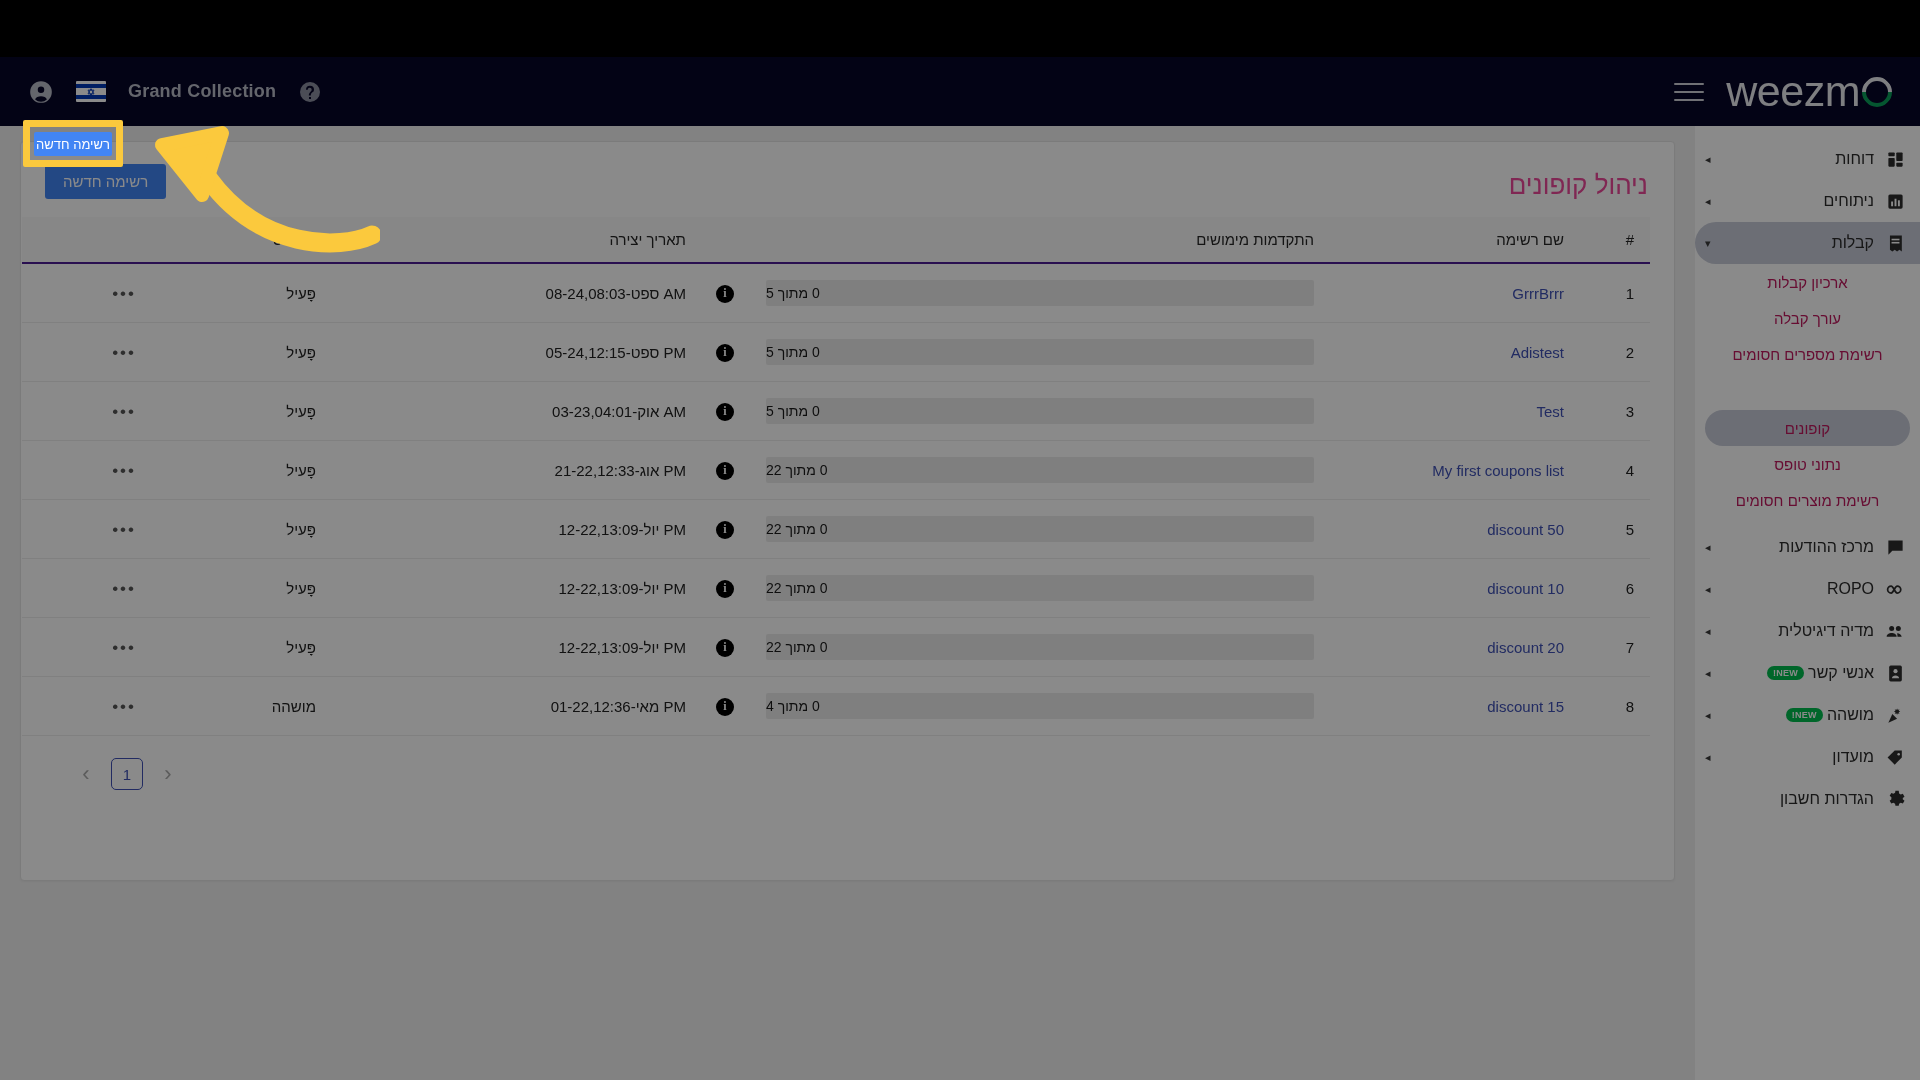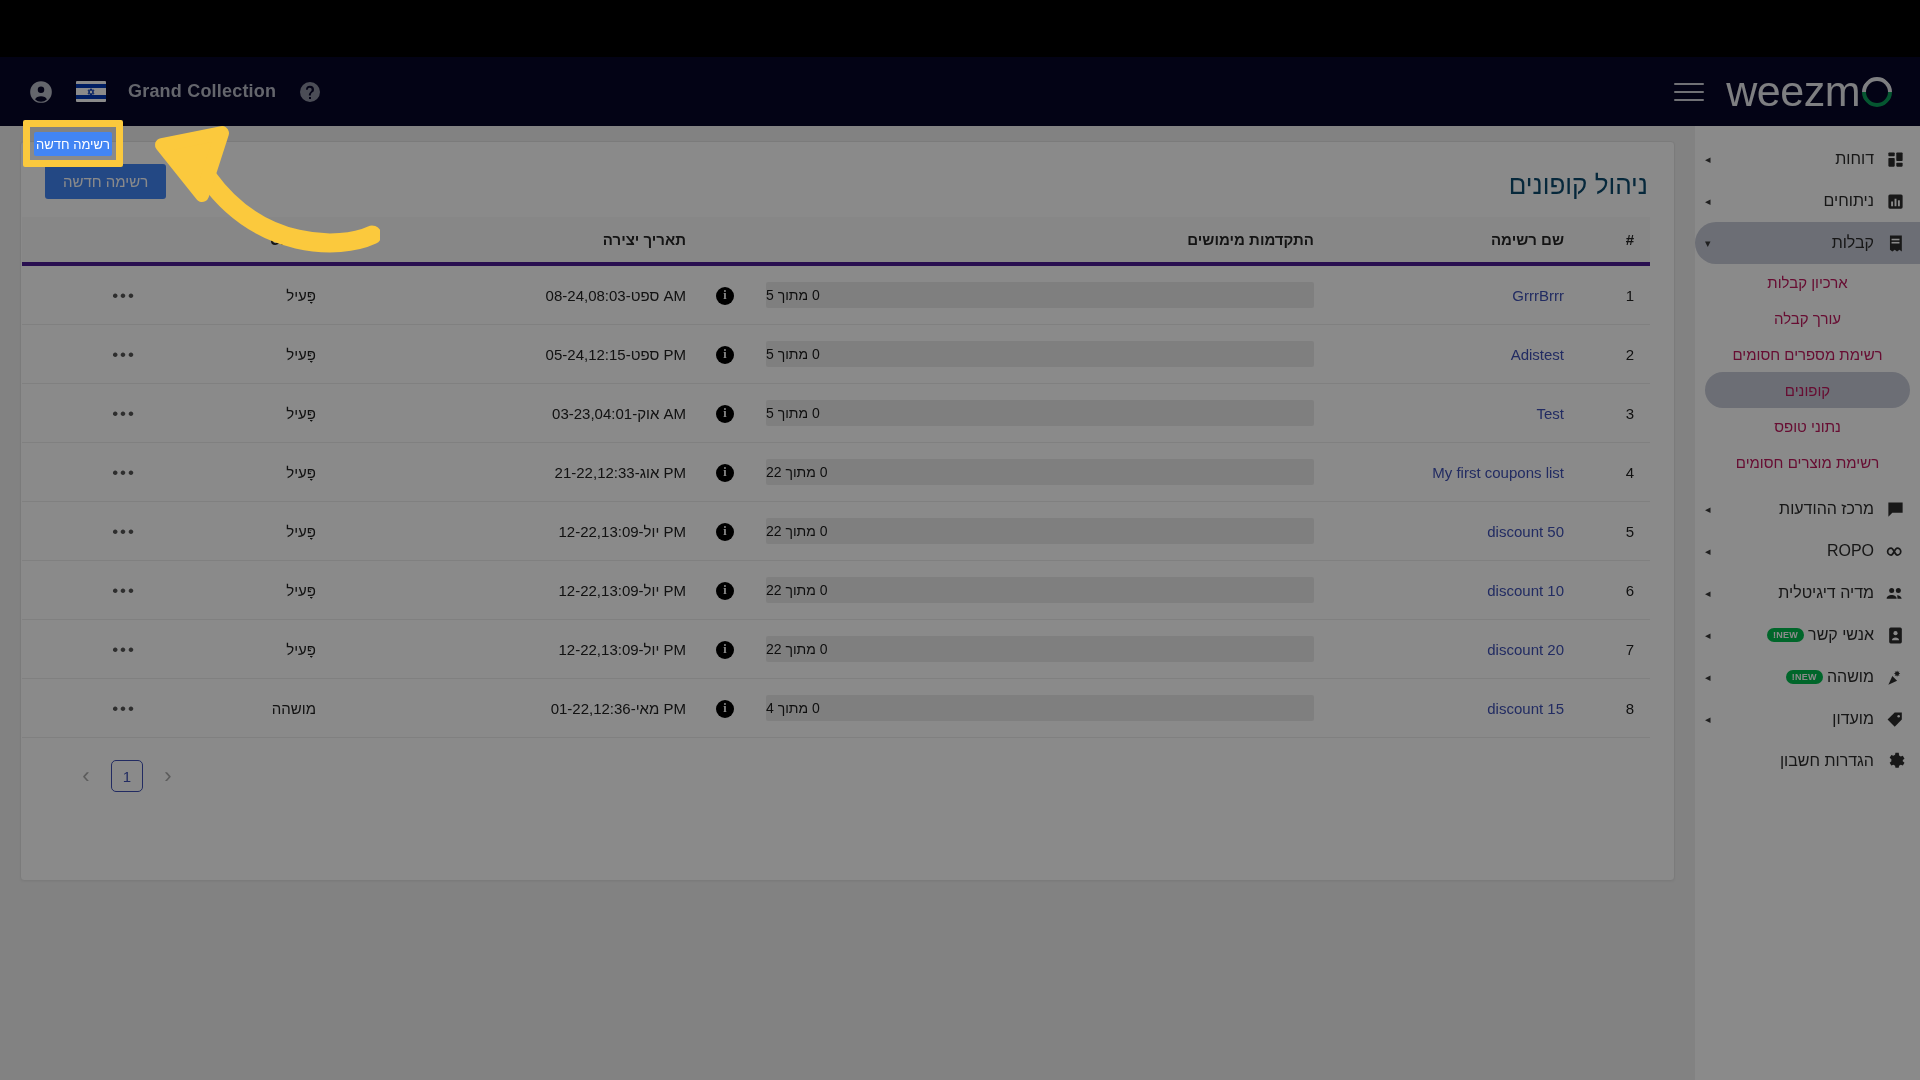--- a/index.html
+++ b/index.html
@@ -158,42 +158,42 @@
   .sub-item {
     height: 36px;
     display: flex; align-items: center; justify-content: center;
     font-size: 15px;
     color: #be185d;
     cursor: pointer;
     margin: 0 10px 0 10px;
     border-radius: 18px;
     white-space: nowrap;
   }
-  .sub-item.active { background: #c7cbd8; }
+  .sub-item.active { background: #c7cbd8; margin-top: 38px; }
 
   
   .content {
     position: absolute; top: 0; right: 225px;
     width: 1695px; height: 954px;
     padding: 15px 20px 0 20px;
     direction: rtl;
   }
   .card {
     background: #ffffff;
     border: 1px solid #e3e3e3;
     border-radius: 4px;
     width: 1655px;
     height: 740px;
     padding: 20px 24px 10px 24px;
     position: relative;
     box-shadow: 0 1px 2px rgba(0,0,0,0.04);
   }
   .page-title {
     font-size: 26px;
-    color: #0c4a6e;
+    color: #ec4899;
     font-weight: 400;
     text-align: right;
     margin: 8px 2px 16px 0;
   }
   .new-list-btn {
     position: absolute;
     top: 22px; left: 24px;
     background: #4285f4;
     color: #ffffff;
     font-size: 15px;
@@ -205,24 +205,24 @@
   }
 
   
   table.coupons {
     width: 100%;
     border-collapse: collapse;
     table-layout: fixed;
   }
   table.coupons thead th {
     font-size: 15px;
-    font-weight: 700;
+    font-weight: 400;
     color: #262626;
     padding: 14px 16px;
-    border-bottom: 4px solid #4c1d95;
+    border-bottom: 2px solid #4c1d95;
     background: #fafafa;
     text-align: right;
     white-space: nowrap;
   }
   th.c-num   { width: 70px;  text-align: center; }
   th.c-name  { width: 250px; }
   th.c-prog  { width: 580px; }
   th.c-sep   { width: 48px; }
   th.c-date  { width: 330px; }
   th.c-sort  { width: 40px;  text-align:center; }

